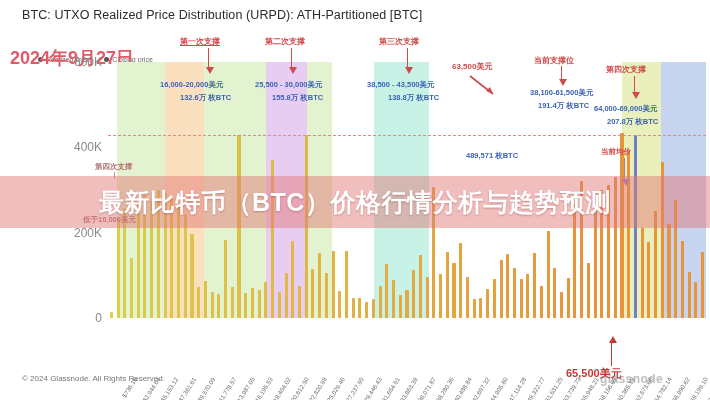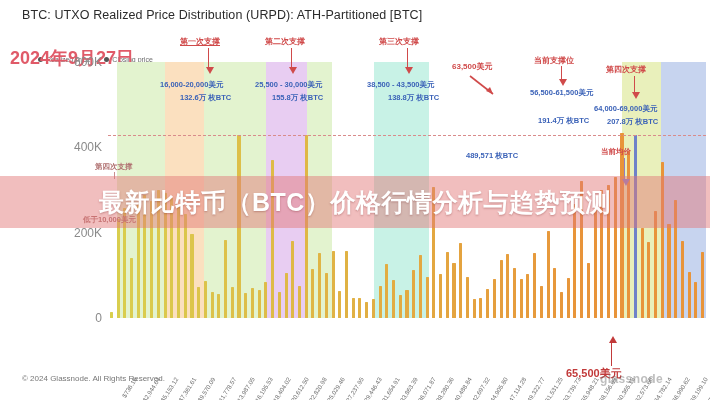--- a/index.html
+++ b/index.html
@@ -509,22 +509,22 @@
   <div class="ann-sub" style="left:255px; top:80px;">25,500 - 30,000美元</div>
   <div class="ann-sub" style="left:272px; top:93px;">155.8万 枚BTC</div>
 
   <div class="ann ann-head" style="left:379px; top:36px;">第三次支撑</div>
   <div class="arrow-v" style="left:407px; top:48px; height:20px;"></div>
   <div class="ann-sub" style="left:367px; top:80px;">38,500 - 43,500美元</div>
   <div class="ann-sub" style="left:388px; top:93px;">138.8万 枚BTC</div>
 
   <div class="ann ann-head" style="left:534px; top:55px;">当前支撑位</div>
   <div class="arrow-v" style="left:561px; top:66px; height:14px;"></div>
-  <div class="ann-sub" style="left:530px; top:88px;">56,500-61,500美元</div>
-  <div class="ann-sub" style="left:538px; top:101px;margin-top:15px;">191.4万 枚BTC</div>
+  <div class="ann-sub" style="left:530px; top:88px;">38,100-61,500美元</div>
+  <div class="ann-sub" style="left:538px; top:101px;">191.4万 枚BTC</div>
 
   <div class="ann ann-head" style="left:606px; top:64px;">第四次支撑</div>
   <div class="arrow-v" style="left:634px; top:76px; height:17px;"></div>
   <div class="ann-sub" style="left:594px; top:104px;">64,000-69,000美元</div>
   <div class="ann-sub" style="left:607px; top:117px;">207.8万 枚BTC</div>
 
   <div class="ann ann-head" style="left:452px; top:61px;">63,500美元</div>
   <div class="arrow-diag" style="left:468px; top:74px;">
     <svg width="34" height="28" viewBox="0 0 34 28">
       <line x1="2" y1="2" x2="25" y2="20" stroke="#d04a4a" stroke-width="1.6"></line>

